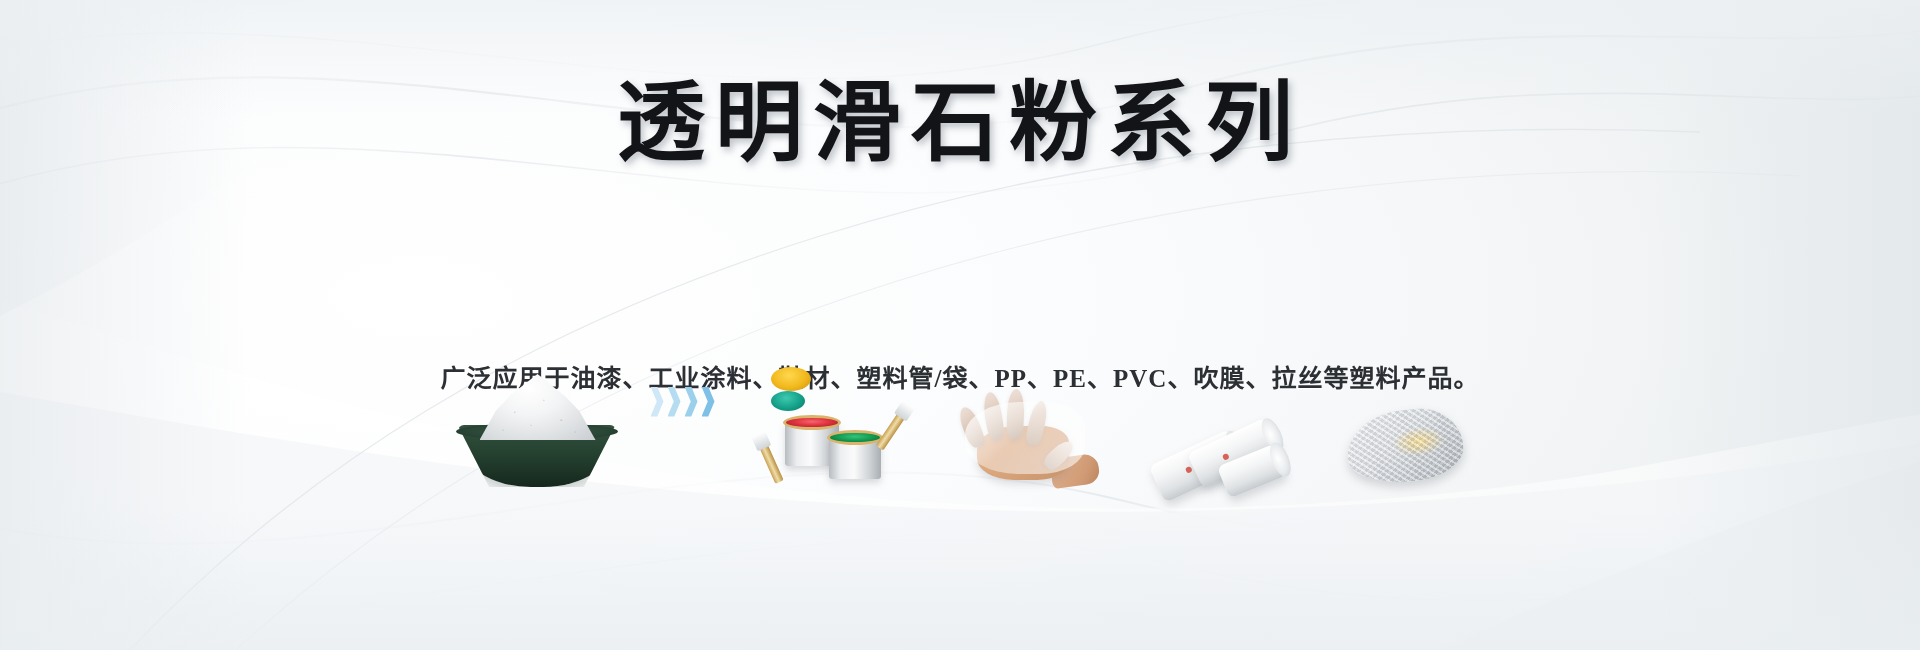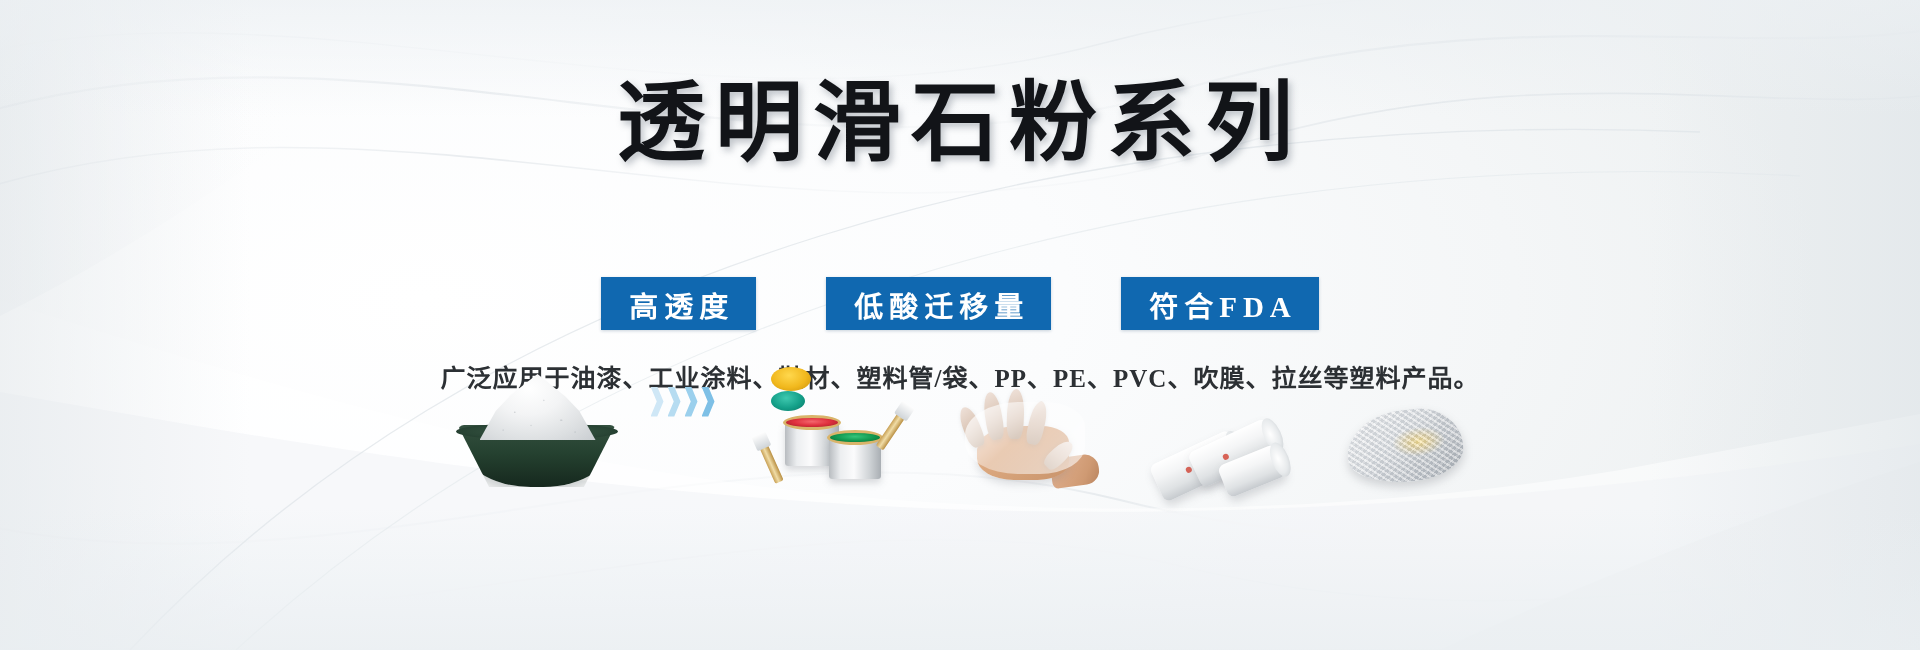--- a/index.html
+++ b/index.html
@@ -257,25 +257,20 @@
 
     <path d="M130,650 C 300,470 520,330 820,236 C 1100,148 1420,120 1700,132" fill="none" stroke="#dfe4e8" stroke-width="1.3" opacity=".75"></path>
     <path d="M236,650 C 410,490 640,356 940,268 C 1220,186 1520,160 1800,176" fill="none" stroke="#e4e9ec" stroke-width="1.1" opacity=".7"></path>
   </svg>
 
   <div class="edge-shade"></div>
   <div class="top-shade"></div>
 
   <div class="title">透明滑石粉系列</div>
 
-  <div class="badges">
-    <div class="badge">高透度</div>
-    <div class="badge">低酸迁移量</div>
-    <div class="badge">符合FDA</div>
-  </div>
 
   <div class="subtitle">广泛应用于油漆、工业涂料、鞋材、塑料管/袋、PP、PE、PVC、吹膜、拉丝等塑料产品。</div>
 
   <div class="products">
 
     <div class="prod p-powder">
       <div class="bowl"></div>
       <div class="bowl-rim"></div>
       <div class="powder"></div>
       <div class="powder-tex"></div>

